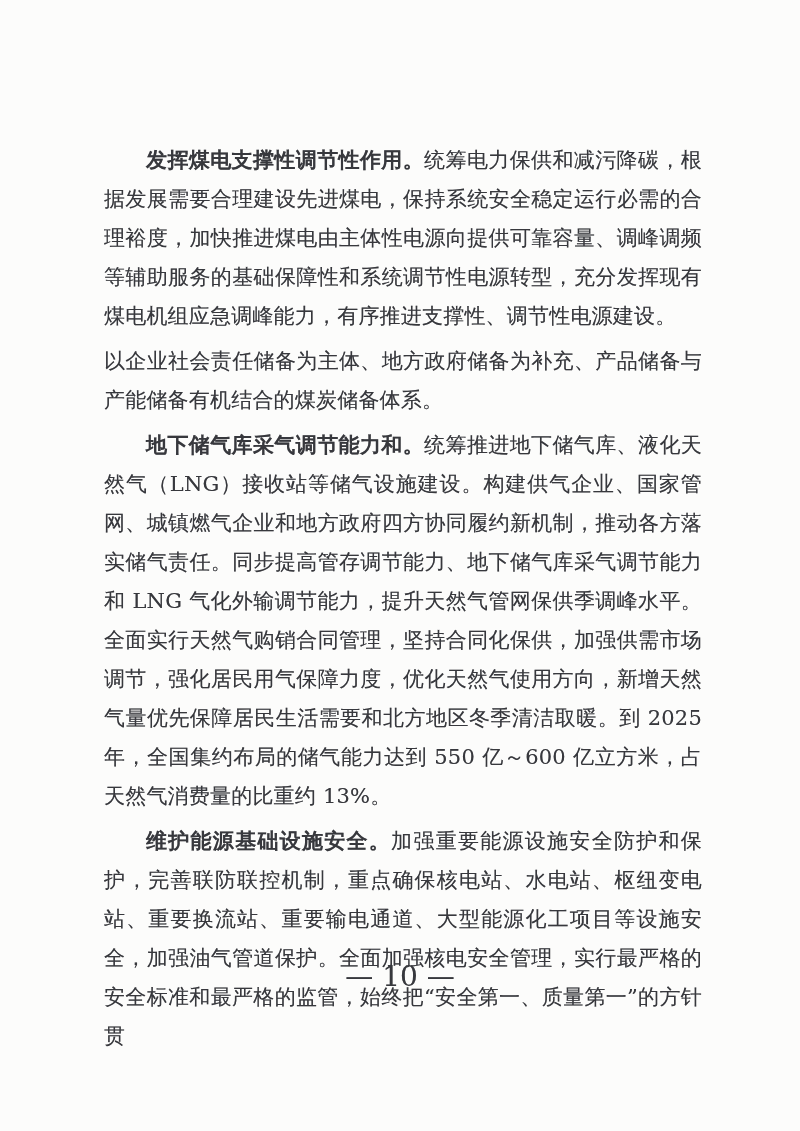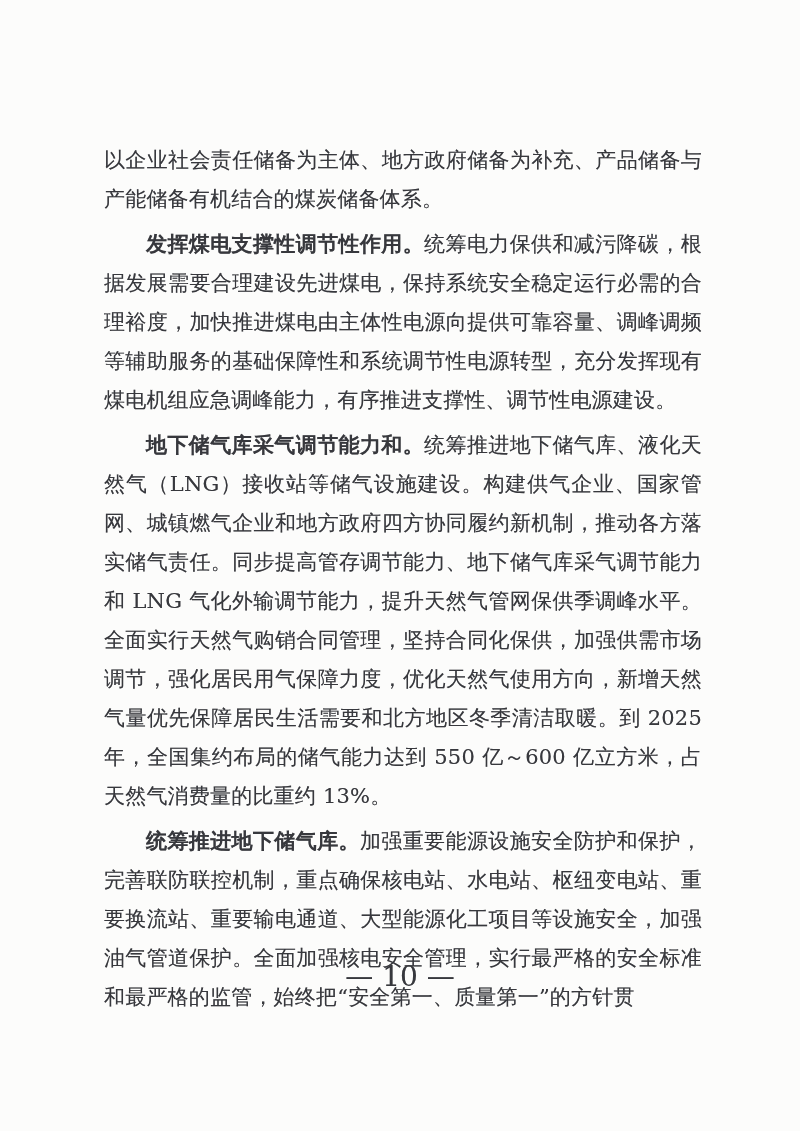--- a/index.html
+++ b/index.html
@@ -50,19 +50,19 @@
     line-height: 26px;
     color: var(--ink, #37383d);
     text-shadow: 0 0 0.5px rgba(85, 85, 90, 0.55);
   }
 </style>
 </head>
 <body>
 
 <div class="page">
   <div class="content">
+    <p class="para indent"><span class="lead">发挥煤电支撑性调节性作用。</span><span>统筹电力保供和减污降碳，根据发展需要合理建设先进煤电，保持系统安全稳定运行必需的合理裕度，加快推进煤电由主体性电源向提供可靠容量、调峰调频等辅助服务的基础保障性和系统调节性电源转型，充分发挥现有煤电机组应急调峰能力，有序推进支撑性、调节性电源建设。</span></p>
     <p class="para"><span class="lead"></span><span>以企业社会责任储备为主体、地方政府储备为补充、产品储备与产能储备有机结合的煤炭储备体系。</span></p>
-    <p class="para indent"><span class="lead">发挥煤电支撑性调节性作用。</span><span>统筹电力保供和减污降碳，根据发展需要合理建设先进煤电，保持系统安全稳定运行必需的合理裕度，加快推进煤电由主体性电源向提供可靠容量、调峰调频等辅助服务的基础保障性和系统调节性电源转型，充分发挥现有煤电机组应急调峰能力，有序推进支撑性、调节性电源建设。</span></p>
     <p class="para indent"><span class="lead">地下储气库采气调节能力和。</span><span>统筹推进地下储气库、液化天然气（LNG）接收站等储气设施建设。构建供气企业、国家管网、城镇燃气企业和地方政府四方协同履约新机制，推动各方落实储气责任。同步提高管存调节能力、地下储气库采气调节能力和 LNG 气化外输调节能力，提升天然气管网保供季调峰水平。全面实行天然气购销合同管理，坚持合同化保供，加强供需市场调节，强化居民用气保障力度，优化天然气使用方向，新增天然气量优先保障居民生活需要和北方地区冬季清洁取暖。到 2025 年，全国集约布局的储气能力达到 550 亿～600 亿立方米，占天然气消费量的比重约 13%。</span></p>
-    <p class="para indent"><span class="lead">统筹推进地下储气库。</span><span>加强重要能源设施安全防护和保护，完善联防联控机制，重点确保核电站、水电站、枢纽变电站、重要换流站、重要输电通道、大型能源化工项目等设施安全，加强油气管道保护。全面加强核电安全管理，实行最严格的安全标准和最严格的监管，始终把“安全第一、质量第一”的方针贯</span></p>
+    <p class="para indent"><span class="lead">维护能源基础设施安全。</span><span>加强重要能源设施安全防护和保护，完善联防联控机制，重点确保核电站、水电站、枢纽变电站、重要换流站、重要输电通道、大型能源化工项目等设施安全，加强油气管道保护。全面加强核电安全管理，实行最严格的安全标准和最严格的监管，始终把“安全第一、质量第一”的方针贯</span></p>
   </div>
   <div class="pagenum">— 10 —</div>
 </div>
 
 </body></html>

